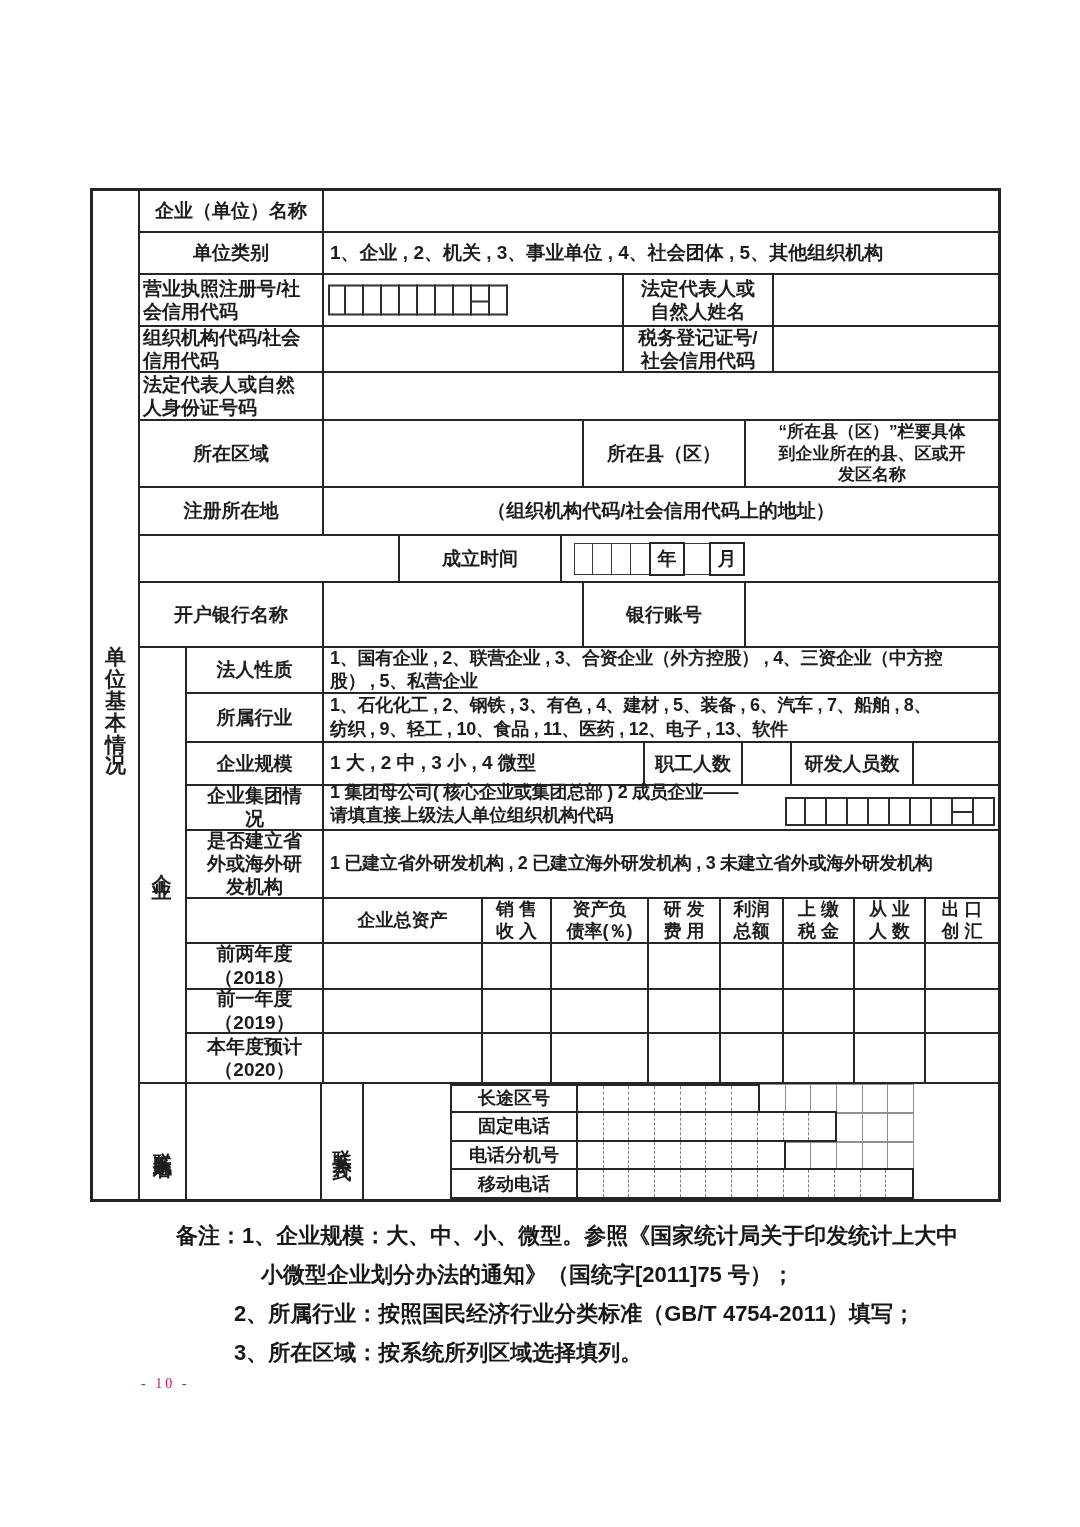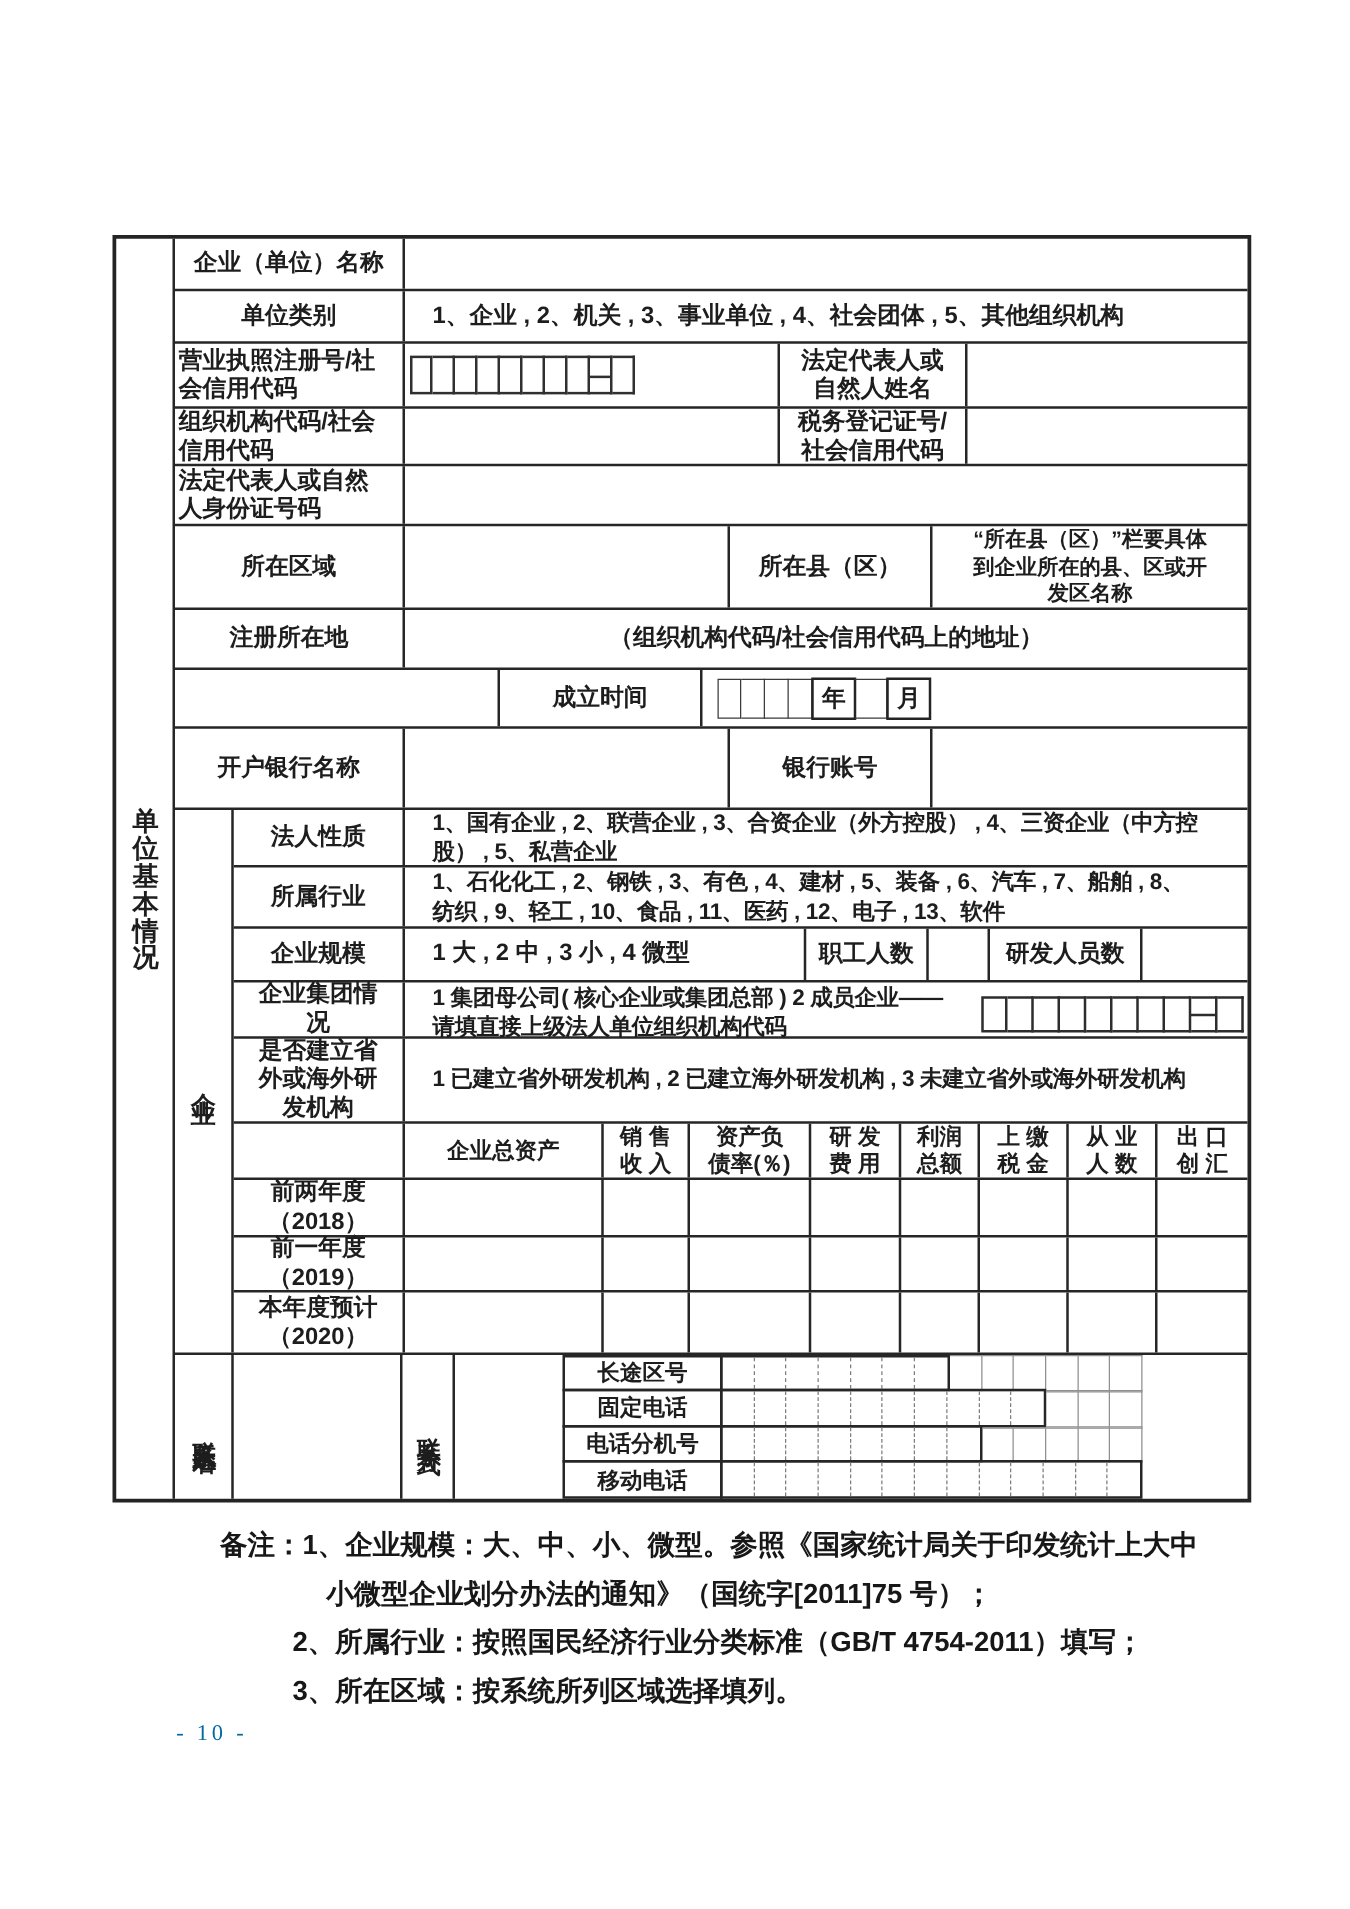--- a/index.html
+++ b/index.html
@@ -24,21 +24,21 @@
   .row:last-child { border-bottom:none; }
   .cell { border-right:2px solid #262626; position:relative; }
   .cell.last { border-right:none; }
   .lbl {
     display:flex; align-items:center; justify-content:center; text-align:center;
     font-weight:700; font-size:19px; line-height:1.22; white-space:pre-line; padding:1px 2px;
   }
   .lbl.left { justify-content:flex-start; text-align:left; padding-left:3px; }
   .val {
     display:flex; align-items:center; font-weight:700; font-size:19px; line-height:1.3;
-    white-space:pre-line; padding:1px 22px;
+    white-space:pre-line; padding:1px 6px;
   }
   .val.center { justify-content:center; }
   .fs18 { font-size:18px; letter-spacing:-0.3px; }
   .note-cell { font-size:17px; font-weight:700; line-height:1.28; display:flex; align-items:center; justify-content:center; text-align:center; white-space:pre-line; padding:1px 3px; }
   .flex1 { flex:1; }
   .w184{width:184px} .w300{width:300px} .w150{width:150px} .w260{width:260px} .w190{width:162px}
   .w137{width:137px} .w321{width:321px} .w98{width:98px} .w49{width:49px} .w122{width:122px}
   .w159{width:159px} .w69{width:69px} .w97{width:97px} .w72{width:72px} .w63{width:63px} .w71{width:71px}
   .fin-h { font-size:18px; font-weight:700; line-height:1.25; display:flex; align-items:center; justify-content:center; text-align:center; white-space:pre-line; }
   
@@ -71,21 +71,21 @@
   .ph-c { width:25.7px; }
   .ph-bold .ph-c { border-right:1px dashed #7e7e7e; }
   .ph-bold .ph-c:last-child { border-right:none; }
   .ph-rest .ph-c { border-right:1px solid #8f8f8f; border-top:1px solid #8f8f8f; border-bottom:1px solid #8f8f8f; }
   
   .notes { position:absolute; left:176px; top:1216px; width:760px; font-size:22px; font-weight:700; line-height:39px; color:#171717; }
   .nl { white-space:pre; }
   .n2 { margin-left:85px; }
   .n3 { margin-left:58px; }
   .n4 { margin-left:58px; }
-  .pageno { position:absolute; left:141px; top:1376px; font-family:"Liberation Serif","DejaVu Serif",serif; font-size:18px; letter-spacing:3px; color:#0369a1; }
+  .pageno { position:absolute; left:141px; top:1376px; font-family:"Liberation Serif","DejaVu Serif",serif; font-size:14px; letter-spacing:3px; color:#be185d; }
 </style>
 </head>
 <body>
 
 <div class="page">
   <div class="form-table">
 
     <div class="col-side cell">
       <span class="vert v-sec">单位基本情况</span>
     </div>
@@ -201,21 +201,21 @@
             <div class="cell val w321">1 大 , 2 中 , 3 小 , 4 微型</div>
             <div class="cell lbl w98">职工人数</div>
             <div class="cell w49"></div>
             <div class="cell lbl w122">研发人员数</div>
             <div class="cell flex1 last"></div>
           </div>
 
           <div class="row" style="height:45px">
             <div class="cell lbl w137">企业集团情
 况</div>
-            <div class="cell val fs18 flex1 last" style="align-items:flex-start">
+            <div class="cell val fs18 flex1 last" style="align-items:flex-end">
               <span style="white-space:pre-line">1 集团母公司( 核心企业或集团总部 ) 2 成员企业——
 请填直接上级法人单位组织机构代码</span>
               <span class="groupstrip">
                 <i class="gbx"></i><i class="gbx"></i><i class="gbx"></i><i class="gbx"></i><i class="gbx"></i><i class="gbx"></i><i class="gbx"></i><i class="gbx"></i><i class="gbx"><i class="mid"></i></i><i class="gbx"></i>
               </span>
             </div>
           </div>
 
           <div class="row" style="height:68px">
             <div class="cell lbl w137">是否建立省

